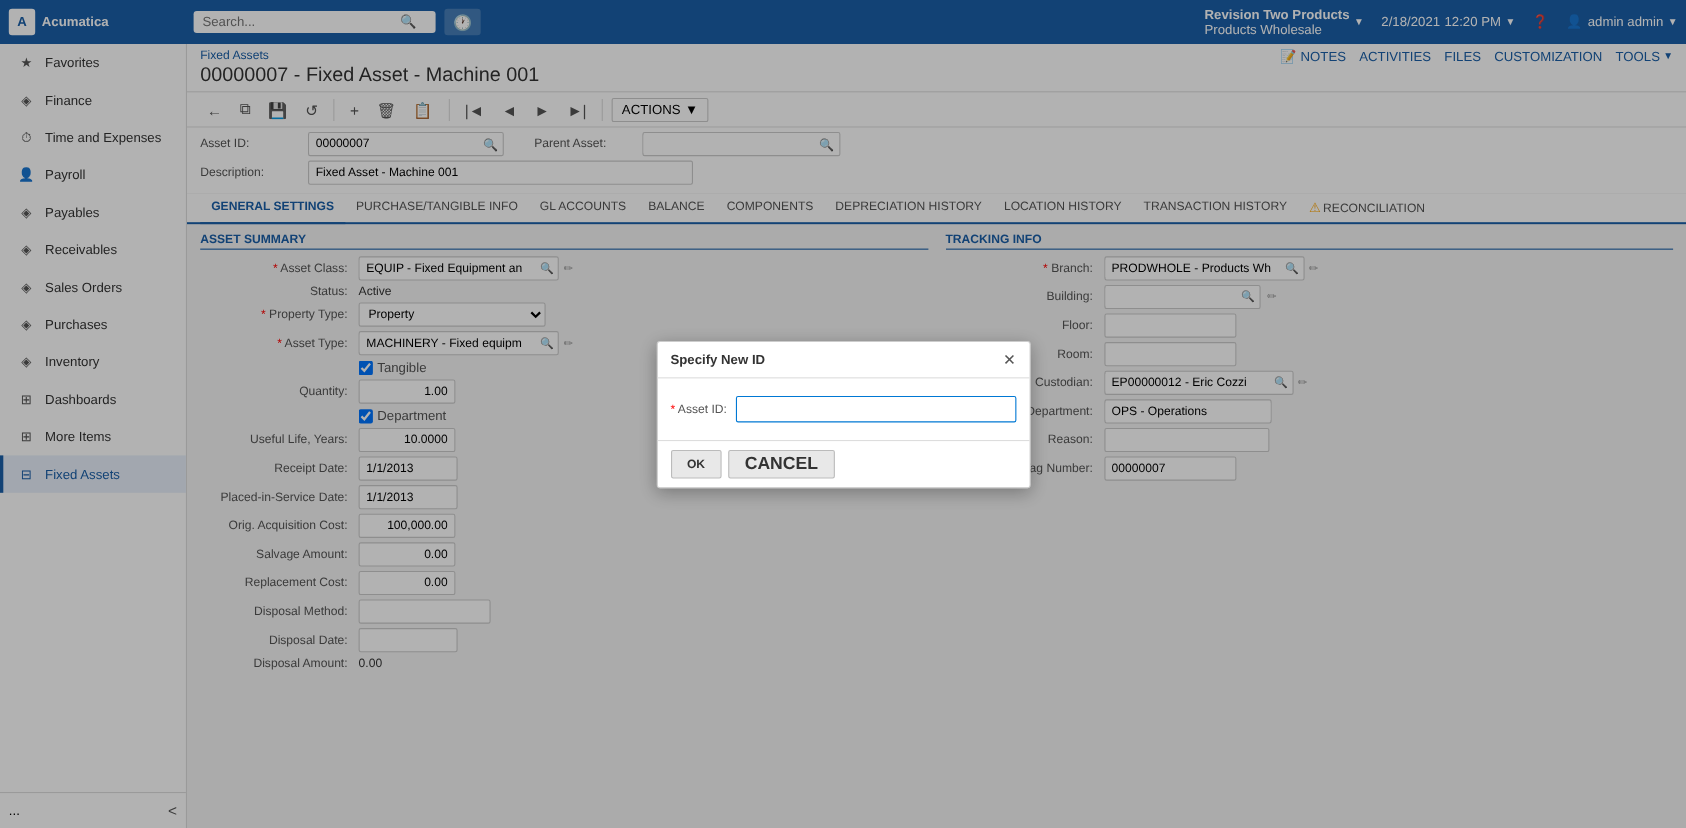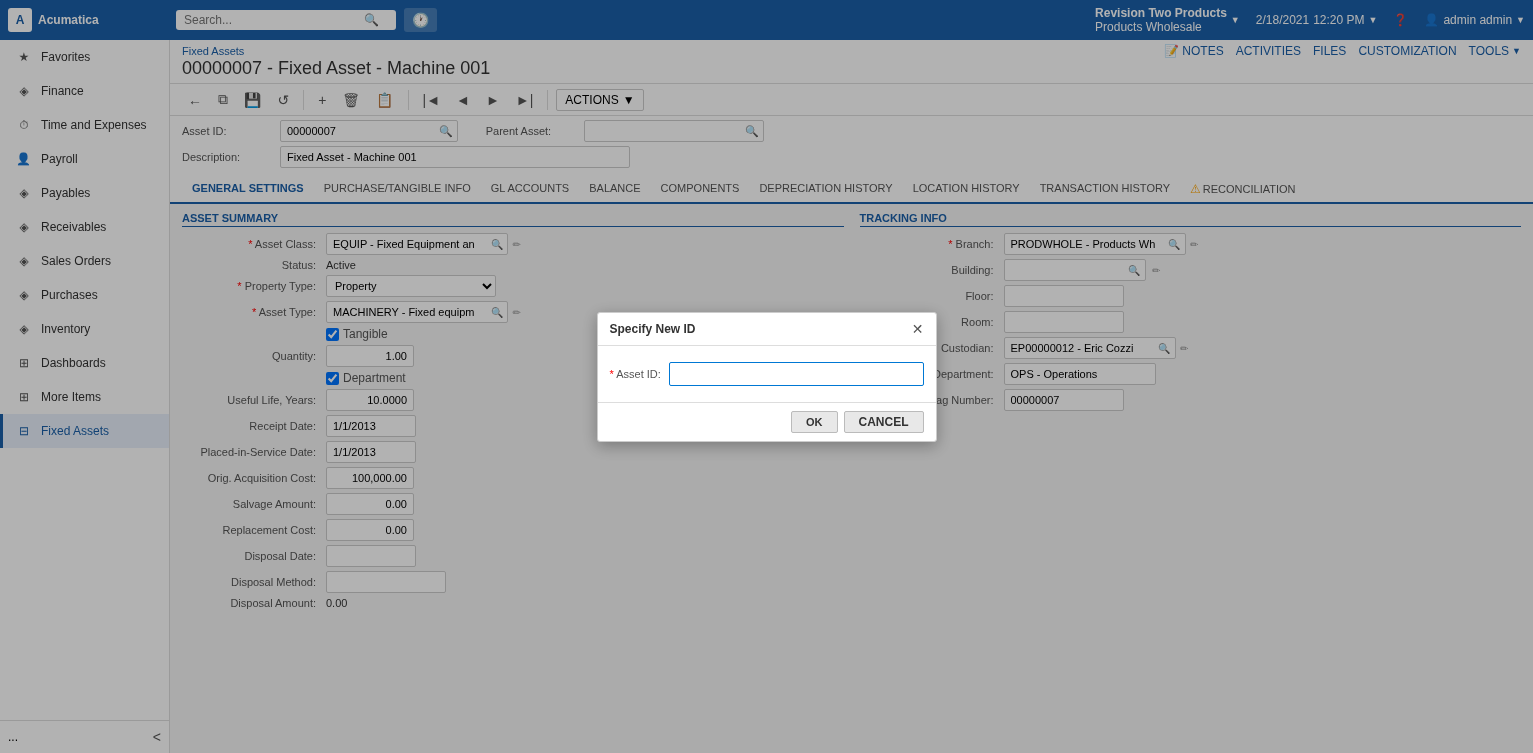--- a/index.html
+++ b/index.html
@@ -442,42 +442,41 @@
       flex: 1;
       border: 1px solid #0078d4;
       border-radius: 2px;
       padding: 2px 6px;
       font-size: 11px;
       height: 24px;
       outline: none;
     }
     .dialog-footer {
       display: flex;
-      justify-content: flex-end;
       gap: 6px;
       padding: 8px 12px;
       border-top: 1px solid #ddd;
     }
     .btn-ok {
       background: #e8e8e8;
       border: 1px solid #bbb;
       border-radius: 2px;
       padding: 3px 14px;
       cursor: pointer;
       font-size: 11px;
       font-weight: bold;
       color: #333;
     }
     .btn-cancel {
       background: #e8e8e8;
       border: 1px solid #bbb;
       border-radius: 2px;
       padding: 3px 14px;
       cursor: pointer;
-      font-size: 12px;
+      font-size: 16px;
       font-weight: bold;
       color: #333;
     }
   </style>
 </head>
 <body>
 
 <div class="top-nav">
   <div class="logo-area">
     <div class="logo-icon">
@@ -743,27 +742,27 @@
             <span class="field-label">Salvage Amount:</span>
             <input type="text" class="field-input field-number" value="0.00" style="">
           </div>
 
           <div class="field-row">
             <span class="field-label">Replacement Cost:</span>
             <input type="text" class="field-input field-number" value="0.00" style="">
           </div>
 
           <div class="field-row">
+            <span class="field-label">Disposal Method:</span>
+            <input type="text" class="field-input" value="" style="width: 120px;">
+          </div>
+
+          <div class="field-row">
             <span class="field-label">Disposal Date:</span>
             <input type="text" class="field-input" value="" style="width: 90px;">
-          </div>
-
-          <div class="field-row">
-            <span class="field-label">Disposal Method:</span>
-            <input type="text" class="field-input" value="" style="width: 120px;">
           </div>
 
           <div class="field-row">
             <span class="field-label">Disposal Amount:</span>
             <span class="field-value-text">0.00</span>
           </div>
         </div>
 
         <div class="col-right">
           <div class="section-title">TRACKING INFO</div>
@@ -809,20 +808,24 @@
             </div>
           </div>
 
           <div class="field-row">
             <span class="field-label required">Department:</span>
             <div class="field-input-with-btn">
               <input type="text" value="OPS - Operations" style="width: 150px;">
             </div>
           </div>
 
+          <div class="field-row">
+            <span class="field-label">Reason:</span>
+            <input type="text" class="field-input" value="" style="width: 150px;">
+          </div>
 
           <div class="field-row">
             <span class="field-label">Tag Number:</span>
             <input type="text" class="field-input" value="00000007" style="width: 120px;">
           </div>
         </div>
       </div>
     </div>
   </div>
 </div>

